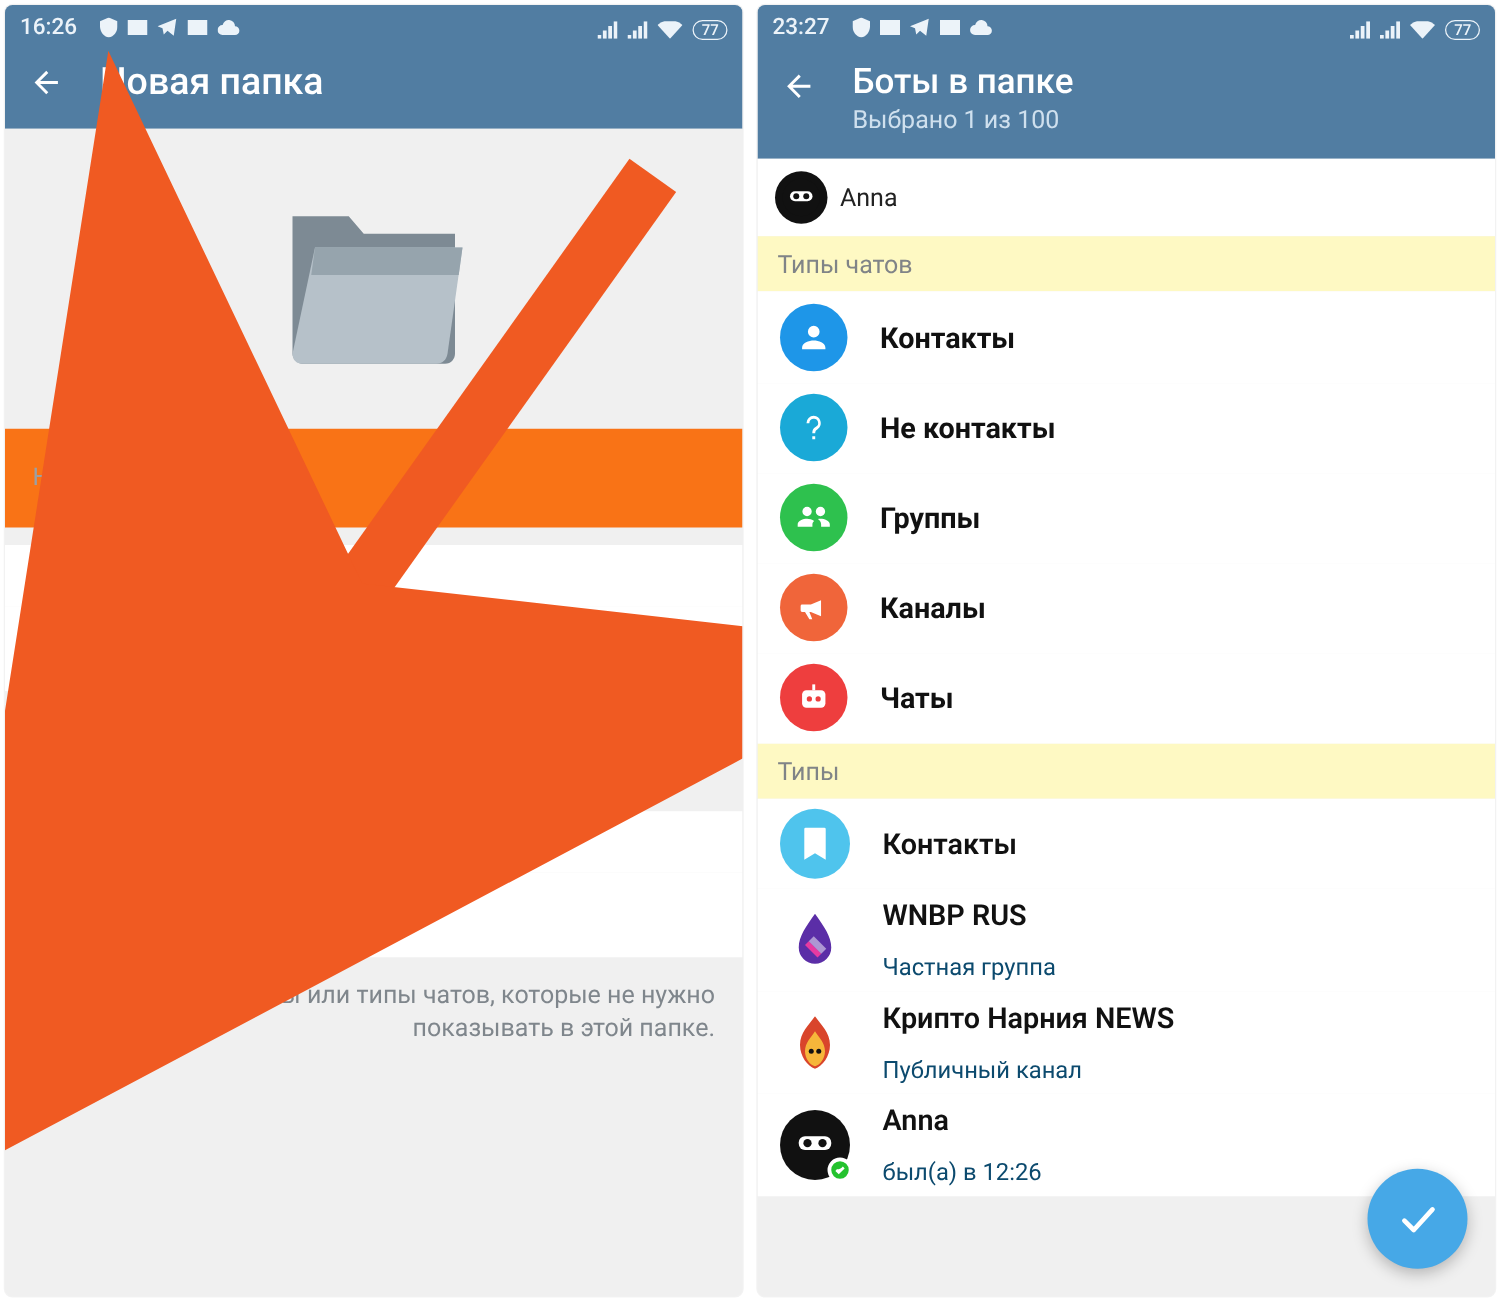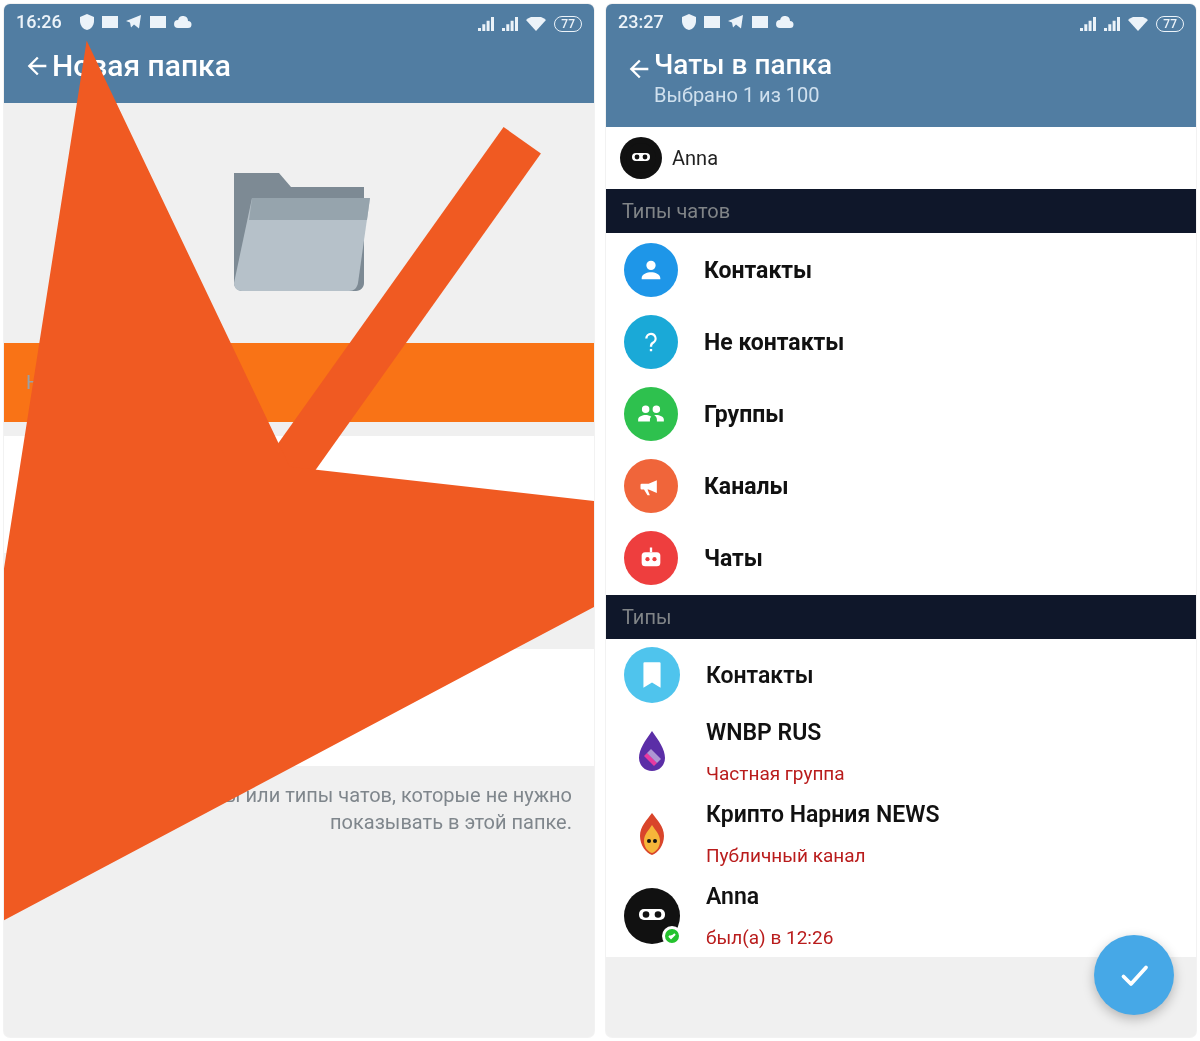--- a/index.html
+++ b/index.html
@@ -40,20 +40,21 @@
   .batt {
     border:1.5px solid #ecf3f9; border-radius:8px; padding:0 6px;
     font-size:12px; line-height:14px;
   }
   .appbar {
     background: #517da2;
     color: #fff;
     display: flex;
     align-items: center;
     padding: 16px 18px 20px;
+    gap: 28px;
   }
   .appbar .back-btn { width:30px; height:30px; display:flex; align-items:center; justify-content:center;}
   .appbar h1 { margin:0; font-size:30px; font-weight:500; }
   .appbar .title-col { display:flex; flex-direction:column; }
   .appbar .subtitle { font-size:20px; color:#cfe0ee; margin-top:2px;}
   .folder-hero {
     height: 240px;
     background:#f0f0f0;
     display:flex; align-items:center; justify-content:center;
   }
@@ -80,21 +81,21 @@
   .selected-chip {
     display:flex; align-items:center; gap:10px;
     background:#fff; padding:10px 14px;
   }
   .chip-avatar {
     width:42px; height:42px; border-radius:50%; background:#111;
     display:flex; align-items:center; justify-content:center;
   }
   .chip-name { font-size:20px; color:#222; }
   .grey-header {
-    background:#0f172a; color:#808487; font-size:20px;
+    background:#fef9c3; color:#808487; font-size:20px;
     padding: 10px 16px;
   }
   .type-row {
     display:flex; align-items:center; gap:26px;
     padding: 10px 18px; background:#fff;
   }
   .type-row + .type-row { padding-top:8px; }
   .circle {
     width:54px; height:54px; border-radius:50%;
     display:flex; align-items:center; justify-content:center;
@@ -106,21 +107,21 @@
     display:flex; align-items:center; gap:26px;
     padding: 8px 18px; background:#fff;
   }
   .chat-avatar {
     width:56px; height:56px; border-radius:50%;
     display:flex; align-items:center; justify-content:center;
     flex:0 0 56px; position:relative;
   }
   .chat-col { display:flex; flex-direction:column; }
   .chat-title { font-size:23px; font-weight:600; color:#111; }
-  .chat-sub { font-size:19px; color:#b91c1c; margin-top:16px;}
+  .chat-sub { font-size:19px; color:#0c4a6e; margin-top:16px;}
   .online-dot {
     position:absolute; right:-2px; bottom:-2px; width:20px; height:20px;
     border-radius:50%; background:#24c22e; border:3px solid #fff;
     display:flex; align-items:center; justify-content:center;
   }
   .fab {
     position:absolute; right:22px; bottom:22px;
     width:80px; height:80px; border-radius:50%;
     background:#46a8e7; display:flex; align-items:center; justify-content:center;
     box-shadow:0 4px 12px rgba(0,0,0,0.25);
@@ -264,21 +265,21 @@
     </div>
   </div>
 
   <div class="appbar" style="align-items:flex-start;">
     <div class="back-btn" style="margin-top:6px;">
       <svg width="28" height="28" viewBox="0 0 24 24">
           <path fill="#fff" d="M20 11H7.8l5.6-5.6L12 4l-8 8 8 8 1.4-1.4L7.8 13H20z"></path>
         </svg>
     </div>
     <div class="title-col">
-      <h1 style="font-size:28px;">Чаты в папка</h1>
+      <h1 style="font-size:28px;">Боты в папке</h1>
       <span class="subtitle">Выбрано 1 из 100</span>
     </div>
   </div>
 
   <div class="selected-chip">
     <div class="chip-avatar">
       <svg width="30" height="30" viewBox="0 0 30 30">
         <circle cx="15" cy="15" r="15" fill="#111"></circle>
         <rect x="6" y="10" width="18" height="8" rx="4" fill="#fff"></rect>
         <circle cx="11" cy="14" r="2.4" fill="#111"></circle>

